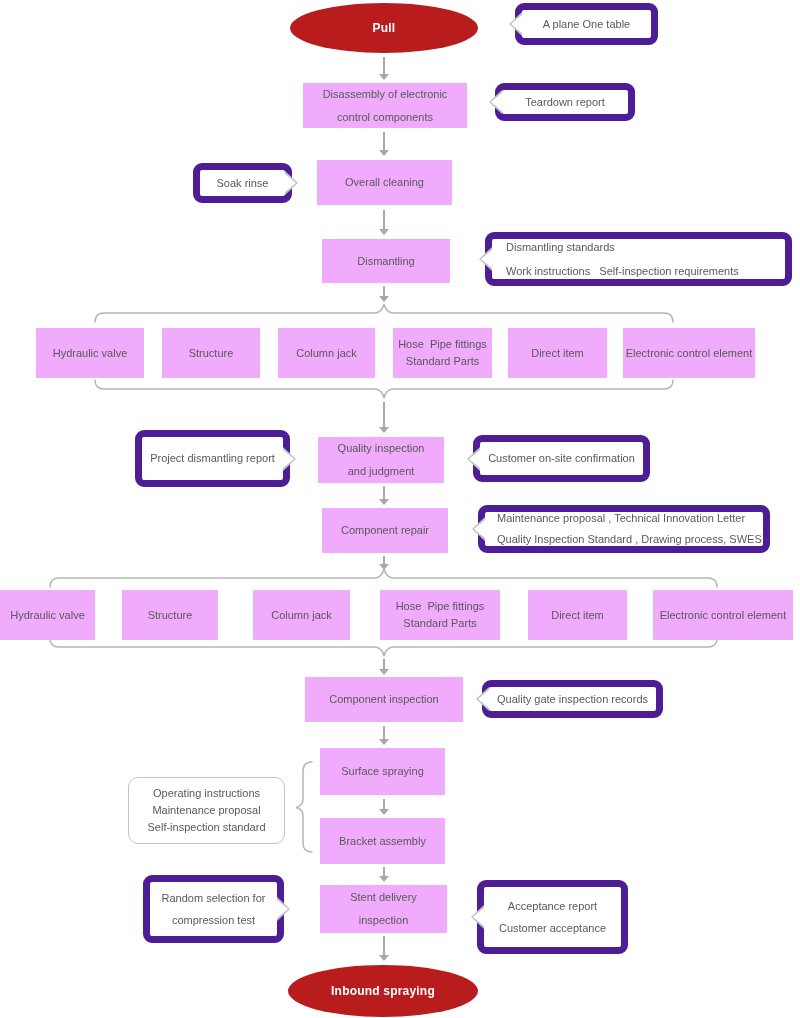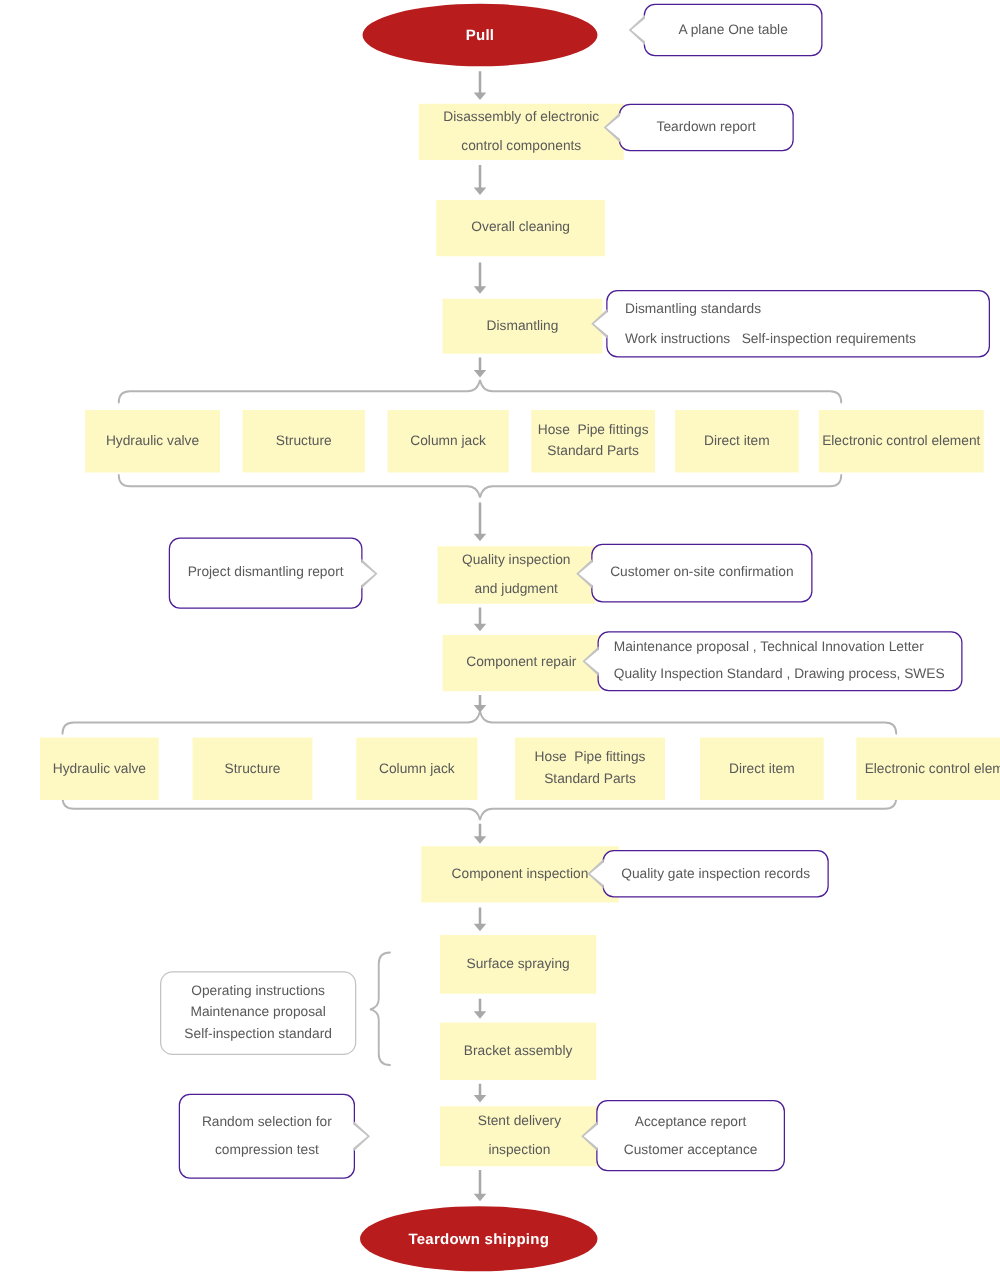--- a/index.html
+++ b/index.html
@@ -9,28 +9,28 @@
     font-size:11px;color:#595959;overflow:hidden;
   }
   
   .terminal{
     position:absolute;border-radius:50%;background:#b91c1c;color:#ffffff;
     font-weight:bold;font-size:12px;display:flex;align-items:center;justify-content:center;
     text-align:center;letter-spacing:.2px;
   }
   
   .box{
-    position:absolute;background:#fef9c3;display:flex;flex-direction:column;
-    align-items:center;justify-content:center;text-align:center;line-height:23px;margin-left:32px;
+    position:absolute;background:#f0abfc;display:flex;flex-direction:column;
+    align-items:center;justify-content:center;text-align:center;line-height:23px;
   }
   .box.tight{line-height:17px;}
   .box span{white-space:pre;}
   
   .callout{
-    position:absolute;background:#ffffff;border:1px solid #4c1d95;border-radius:9px;
+    position:absolute;background:#ffffff;border:7px solid #4c1d95;border-radius:9px;
     display:flex;flex-direction:column;align-items:center;justify-content:center;
     text-align:center;line-height:23px;box-sizing:border-box;
   }
   .callout span{white-space:pre;}
   .callout.lalign{align-items:flex-start;text-align:left;padding:13px 14px;}
   .co-left::before{content:"";position:absolute;left:-13px;top:50%;margin-top:-12px;
     border-style:solid;border-width:12px 13px 12px 0;
     border-color:transparent #c3c3c3 transparent transparent;}
   .co-left::after{content:"";position:absolute;left:-11px;top:50%;margin-top:-10px;
     border-style:solid;border-width:10px 12px 10px 0;
@@ -63,21 +63,21 @@
     <g fill="none" stroke="#b5b5b5" stroke-width="1.5" stroke-linecap="round">
       <path d="M 95 322 Q 95 313 104 313 L 374 313 Q 382 313 384 304 Q 386 313 394 313 L 664 313 Q 673 313 673 322"></path>
       <path d="M 95 380 Q 95 389 104 389 L 374 389 Q 382 389 384 398 Q 386 389 394 389 L 664 389 Q 673 389 673 380"></path>
       <path d="M 50 587 Q 50 578 59 578 L 374 578 Q 382 578 384 569 Q 386 578 394 578 L 708 578 Q 717 578 717 587"></path>
       <path d="M 50 638 Q 50 647 59 647 L 374 647 Q 382 647 384 656 Q 386 647 394 647 L 708 647 Q 717 647 717 638"></path>
       <path d="M 312 762 Q 303 762 303 771 L 303 799 Q 303 806 296 807.5 Q 303 809 303 816 L 303 843 Q 303 852 312 852"></path>
     </g>
   </svg>
 
   <div class="terminal" style="left:290px;top:3px;width:188px;height:50px">Pull</div>
-  <div class="terminal" style="left:288px;top:965px;width:190px;height:52px">Teardown shipping</div>
+  <div class="terminal" style="left:288px;top:965px;width:190px;height:52px">Inbound spraying</div>
 
   <div class="arrow" style="left:379px;top:57px;height:23px"></div>
   <div class="arrow" style="left:379px;top:132px;height:24px"></div>
   <div class="arrow" style="left:379px;top:210px;height:25px"></div>
   <div class="arrow" style="left:379px;top:286px;height:16px"></div>
   <div class="arrow" style="left:379px;top:402px;height:31px"></div>
   <div class="arrow" style="left:379px;top:486px;height:19px"></div>
   <div class="arrow" style="left:379px;top:556px;height:14px"></div>
   <div class="arrow" style="left:379px;top:659px;height:16px"></div>
   <div class="arrow" style="left:379px;top:726px;height:19px"></div>
@@ -155,20 +155,23 @@
   <div class="box" style="left:653px;top:590px;width:140px;height:50px">
     <span>Electronic control element</span>
   </div>
 
   <div class="callout co-left" style="left:515px;top:3px;width:143px;height:42px">
     <span>A plane One table</span>
   </div>
   <div class="callout co-left" style="left:495px;top:83px;width:140px;height:38px">
     <span>Teardown report</span>
   </div>
+  <div class="callout co-right" style="left:193px;top:163px;width:99px;height:40px">
+    <span>Soak rinse</span>
+  </div>
   <div class="callout co-left lalign" style="left:485px;top:232px;width:307px;height:54px;line-height:24px">
     <span>Dismantling standards</span>
     <span>Work instructions   Self-inspection requirements</span>
   </div>
   <div class="callout co-right" style="left:135px;top:430px;width:155px;height:57px;line-height:25px">
     <span>Project dismantling report</span>
   </div>
   <div class="callout co-left" style="left:473px;top:435px;width:177px;height:47px">
     <span>Customer on-site confirmation</span>
   </div>
@@ -181,18 +184,18 @@
   </div>
   <div class="note" style="left:128px;top:777px;width:157px;height:67px">
     <span>Operating instructions</span>
     <span>Maintenance proposal</span>
     <span>Self-inspection standard</span>
   </div>
   <div class="callout co-right" style="left:143px;top:875px;width:141px;height:68px;line-height:22px">
     <span>Random selection for</span>
     <span>compression test</span>
   </div>
-  <div class="callout co-left" style="left:477px;top:880px;width:151px;height:57px;line-height:22px">
+  <div class="callout co-left" style="left:477px;top:880px;width:151px;height:74px;line-height:22px">
     <span>Acceptance report</span>
     <span>Customer acceptance</span>
   </div>
 
 </div>
 
 </body></html>

